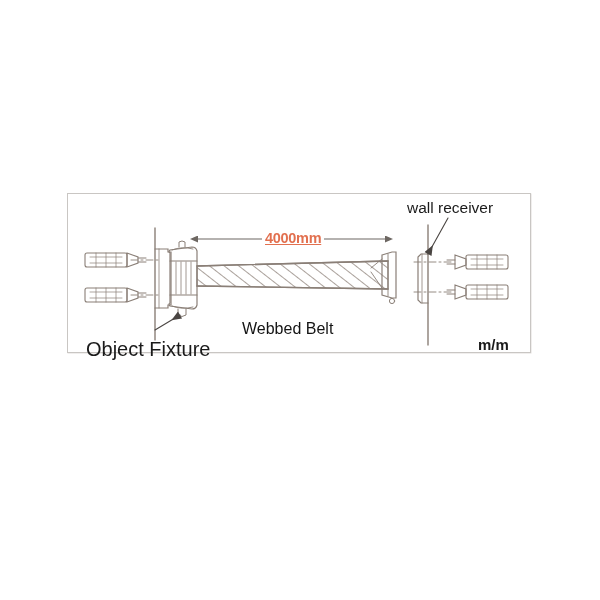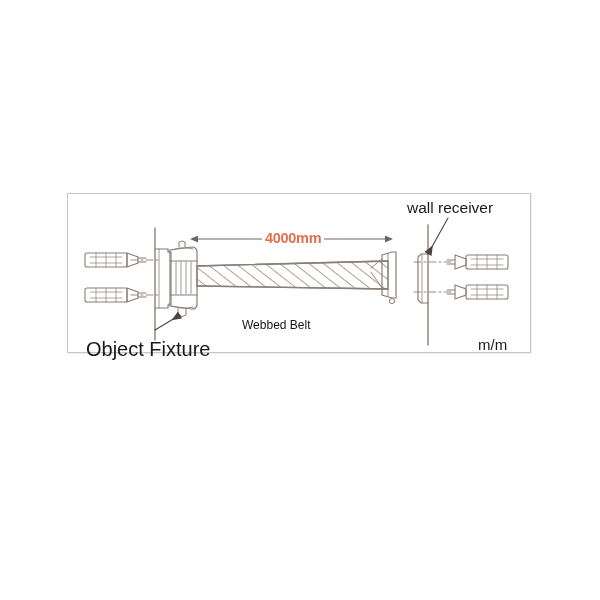--- a/index.html
+++ b/index.html
@@ -61,41 +61,43 @@
   }
   #label-object-fixture {
     left: 86px;
     top: 338px;
     font-size: 20px;
   }
   #spec-block {
     position: absolute;
     left: 242px;
     top: 318px;
-    font-size: 12px;
+    font-size: 16px;
     color: #141414;
     line-height: 1.33;
   }
   #spec-block div { white-space: nowrap; }
   #label-unit {
     left: 478px;
     top: 337px;
     font-size: 15px;
+    font-weight: bold;
   }
   #label-dimension {
     position: absolute;
     left: 262px;
     top: 230px;
     font-size: 14.5px;
     font-weight: bold;
     color: #e2704f;
     letter-spacing: -0.3px;
     background: #ffffff;
     padding: 0 3px;
     white-space: nowrap;
+    text-decoration: underline;
   }
 </style>
 </head>
 <body>
 
 <div id="stage">
 
   <div id="diagram-frame"></div>
 
   <svg id="svg-layer" viewBox="0 0 600 600" xmlns="http://www.w3.org/2000/svg">

